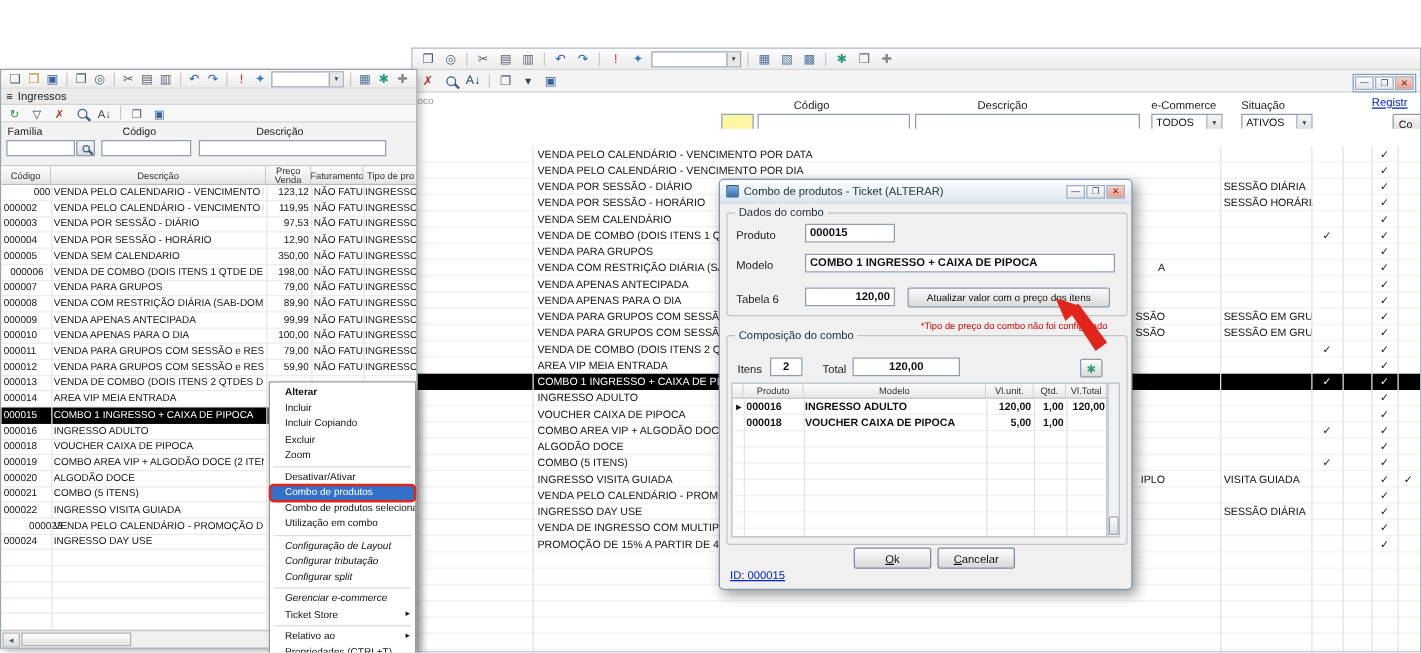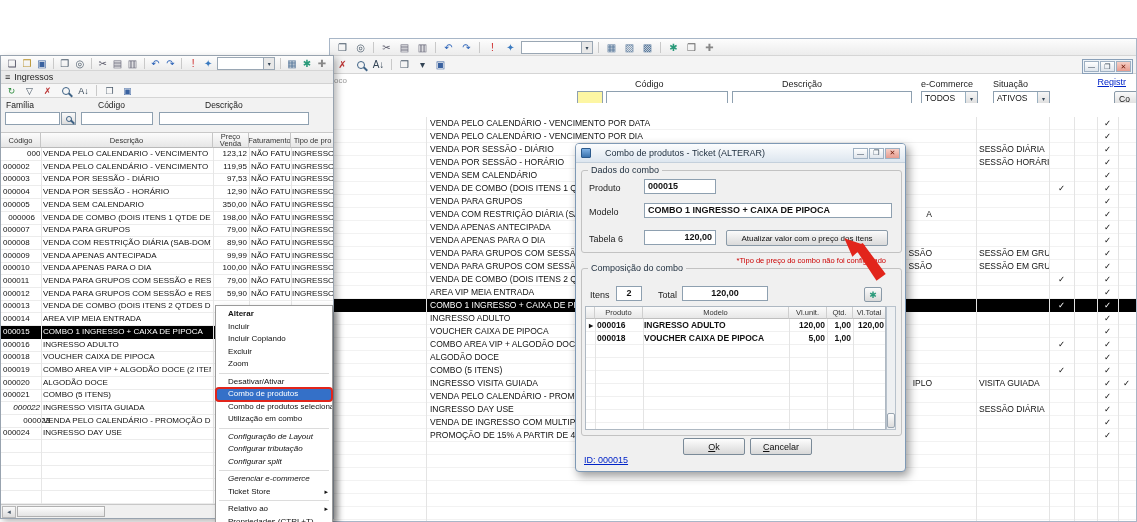--- a/index.html
+++ b/index.html
@@ -69,21 +69,21 @@
   .ctx-item{position:relative;height:12.5px;line-height:12.5px;padding:0 10px 0 12px;white-space:nowrap;overflow:hidden;color:#111;cursor:default}
   .ctx-item.bold{font-weight:bold}
   .ctx-item.italic{font-style:italic}
   .ctx-item.hl{background:var(--hl,#3470c8);color:#fff}
   .ctx-item.redbox{outline:2px solid var(--ann,#e2251b);outline-offset:-1px;border-radius:3px}
   .ctx-item .sub{position:absolute;right:4px;top:0;font-size:7px}
   .ctx-sep{height:1px;background:#dcdcdc;margin:2px 3px}
 
   
   .modal{position:absolute;left:575px;top:143px;width:331px;height:329px;background:#f0f0f0;border:1px solid #7e99b5;border-radius:4px;box-shadow:3px 4px 10px rgba(0,0,0,.4);z-index:30}
-  .mtitle{position:absolute;left:0;top:0;right:0;height:19px;background:linear-gradient(#fcfdfe,#dde6ef);border-bottom:1px solid #c4d0dc;border-radius:3px 3px 0 0;display:flex;align-items:center;gap:14px;padding:0 5px;font-size:9px;color:#1c2c3c}
+  .mtitle{position:absolute;left:0;top:0;right:0;height:19px;background:linear-gradient(#fcfdfe,#dde6ef);border-bottom:1px solid #c4d0dc;border-radius:3px 3px 0 0;display:flex;align-items:center;gap:4px;padding:0 5px;font-size:9px;color:#1c2c3c}
   .mtitle .appicon{width:10px;height:10px;background:linear-gradient(#7fb2e5,#3a72ad);border:1px solid #2c5a8c;border-radius:1px}
   .mctl{margin-left:auto;display:flex;gap:1px}
   .fs{position:absolute;border:1px solid #c2c2c2;border-radius:3px}
   .fslegend{position:absolute;font-size:9px;color:#1c2c3c;background:#f0f0f0;padding:0 3px;z-index:2}
   .mlabel{position:absolute;font-size:9px;color:#222}
   .minp{position:absolute;height:15px;border:1px solid #8ea0b0;background:#fff;font-size:9px;font-weight:bold;padding:0 3px;line-height:13px;overflow:hidden;white-space:nowrap}
   .mpush{position:absolute;height:16px;border:1px solid #8a9aa8;border-radius:2px;background:linear-gradient(#fbfbfb,#dadada);font-size:8px;display:flex;align-items:center;justify-content:center;padding:0 4px;text-align:center}
   .warn{position:absolute;color:var(--warn,#c00);font-size:7.5px;text-align:right}
   .ann-arrow{position:absolute;left:266px;top:92px;width:46px;height:46px;z-index:8}
   .ann-arrow path{fill:var(--ann,#e2251b)}
@@ -471,21 +471,21 @@
         </div>
         <div class="lg-row" style="top: 228.6px;">
           <span class="lg-cell" style="left: 2px; width: 37px; text-align: left;">000020</span>
           <span class="lg-cell" style="left: 42px; width: 168px; text-align: left;">ALGODÃO DOCE</span>
         </div>
         <div class="lg-row" style="top: 241.3px;">
           <span class="lg-cell" style="left: 2px; width: 37px; text-align: left;">000021</span>
           <span class="lg-cell" style="left: 42px; width: 168px; text-align: left;">COMBO (5 ITENS)</span>
         </div>
         <div class="lg-row" style="top: 254px;">
-          <span class="lg-cell" style="left: 2px; width: 37px; text-align: right; font-style: italic;">000022</span>
+          <span class="lg-cell" style="left: 2px; width: 37px; text-align: left;">000022</span>
           <span class="lg-cell" style="left: 42px; width: 168px; text-align: left;">INGRESSO VISITA GUIADA</span>
         </div>
         <div class="lg-row" style="top: 266.7px;">
           <span class="lg-cell" style="left: 12px; width: 37px; text-align: right;">000023</span>
           <span class="lg-cell" style="left: 42px; width: 168px; text-align: left;">VENDA PELO CALENDÁRIO - PROMOÇÃO DE 07/2024</span>
         </div>
         <div class="lg-row" style="top: 279.4px;">
           <span class="lg-cell" style="left: 2px; width: 37px; text-align: left;">000024</span>
           <span class="lg-cell" style="left: 42px; width: 168px; text-align: left;">INGRESSO DAY USE</span>
         </div>

